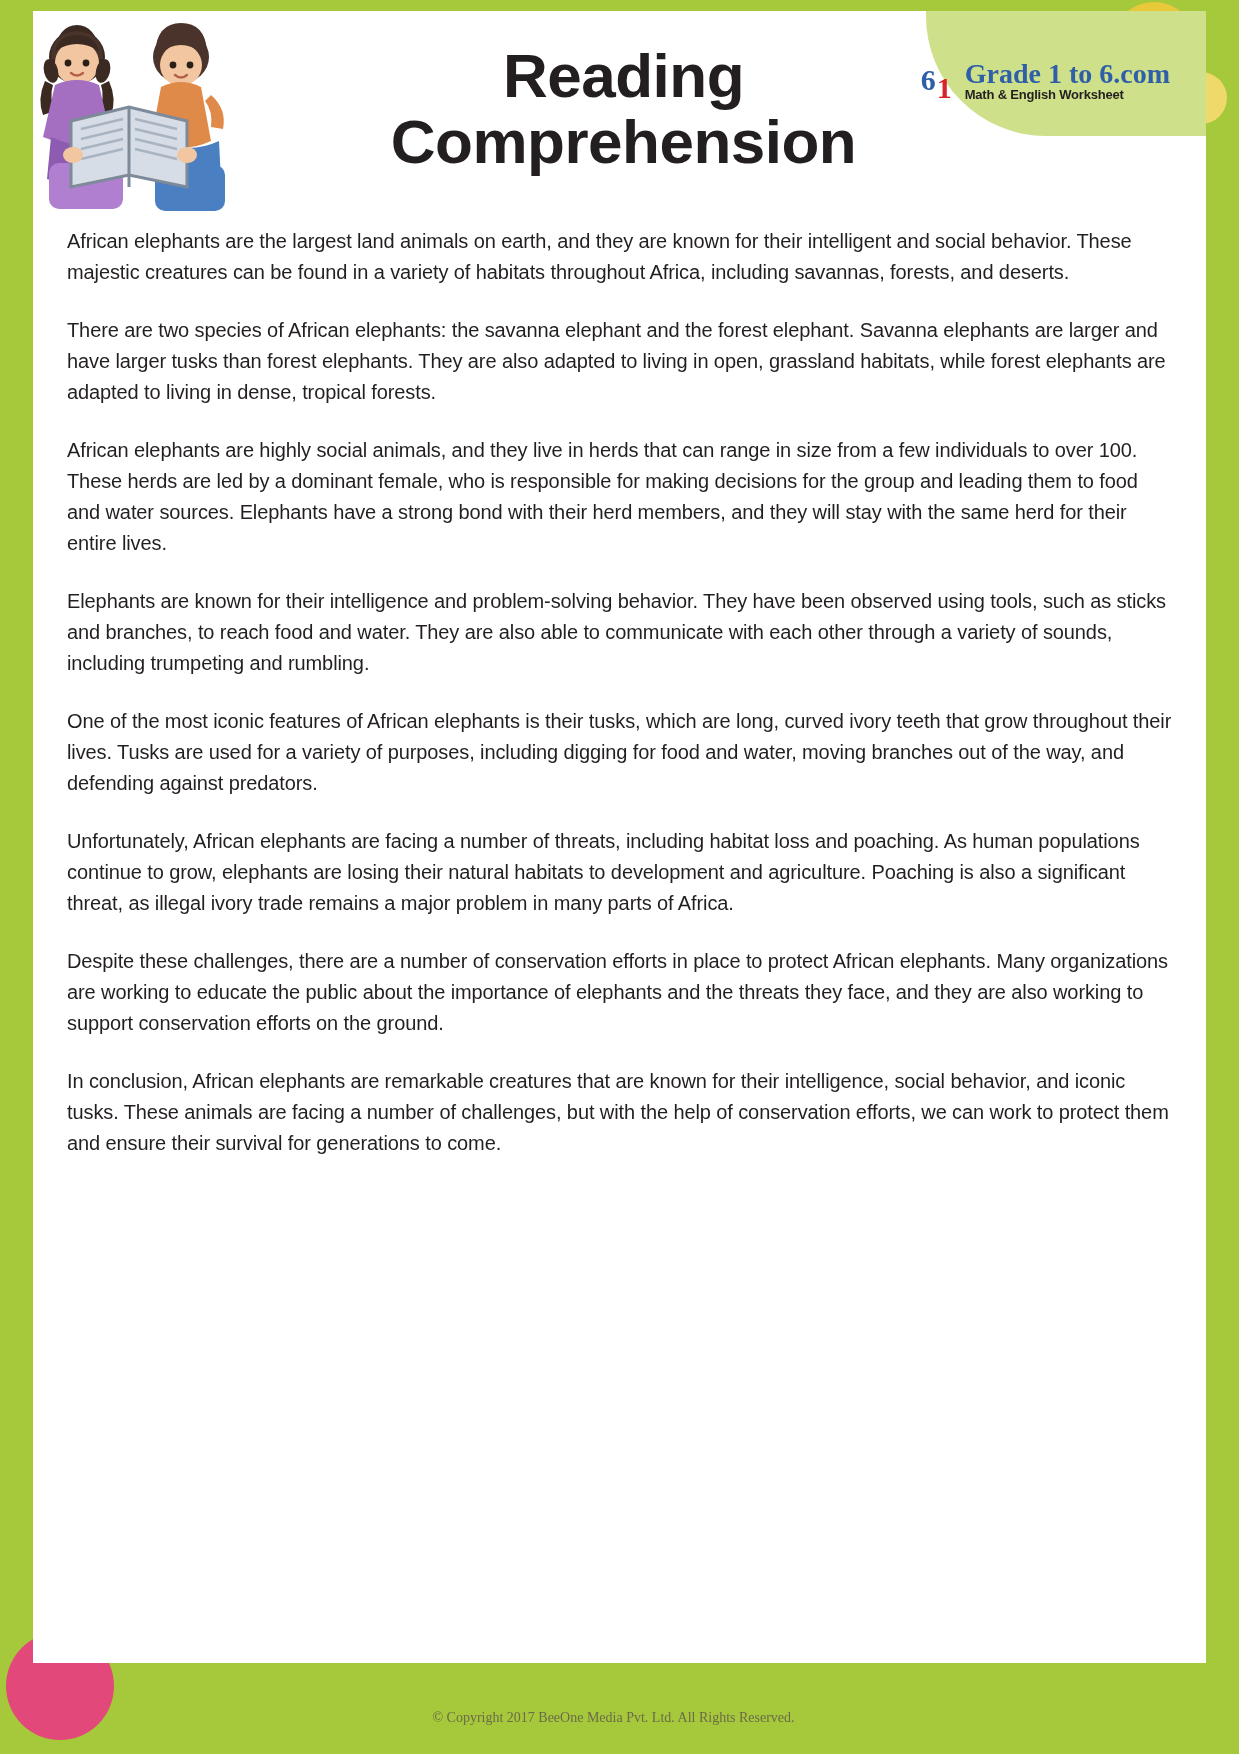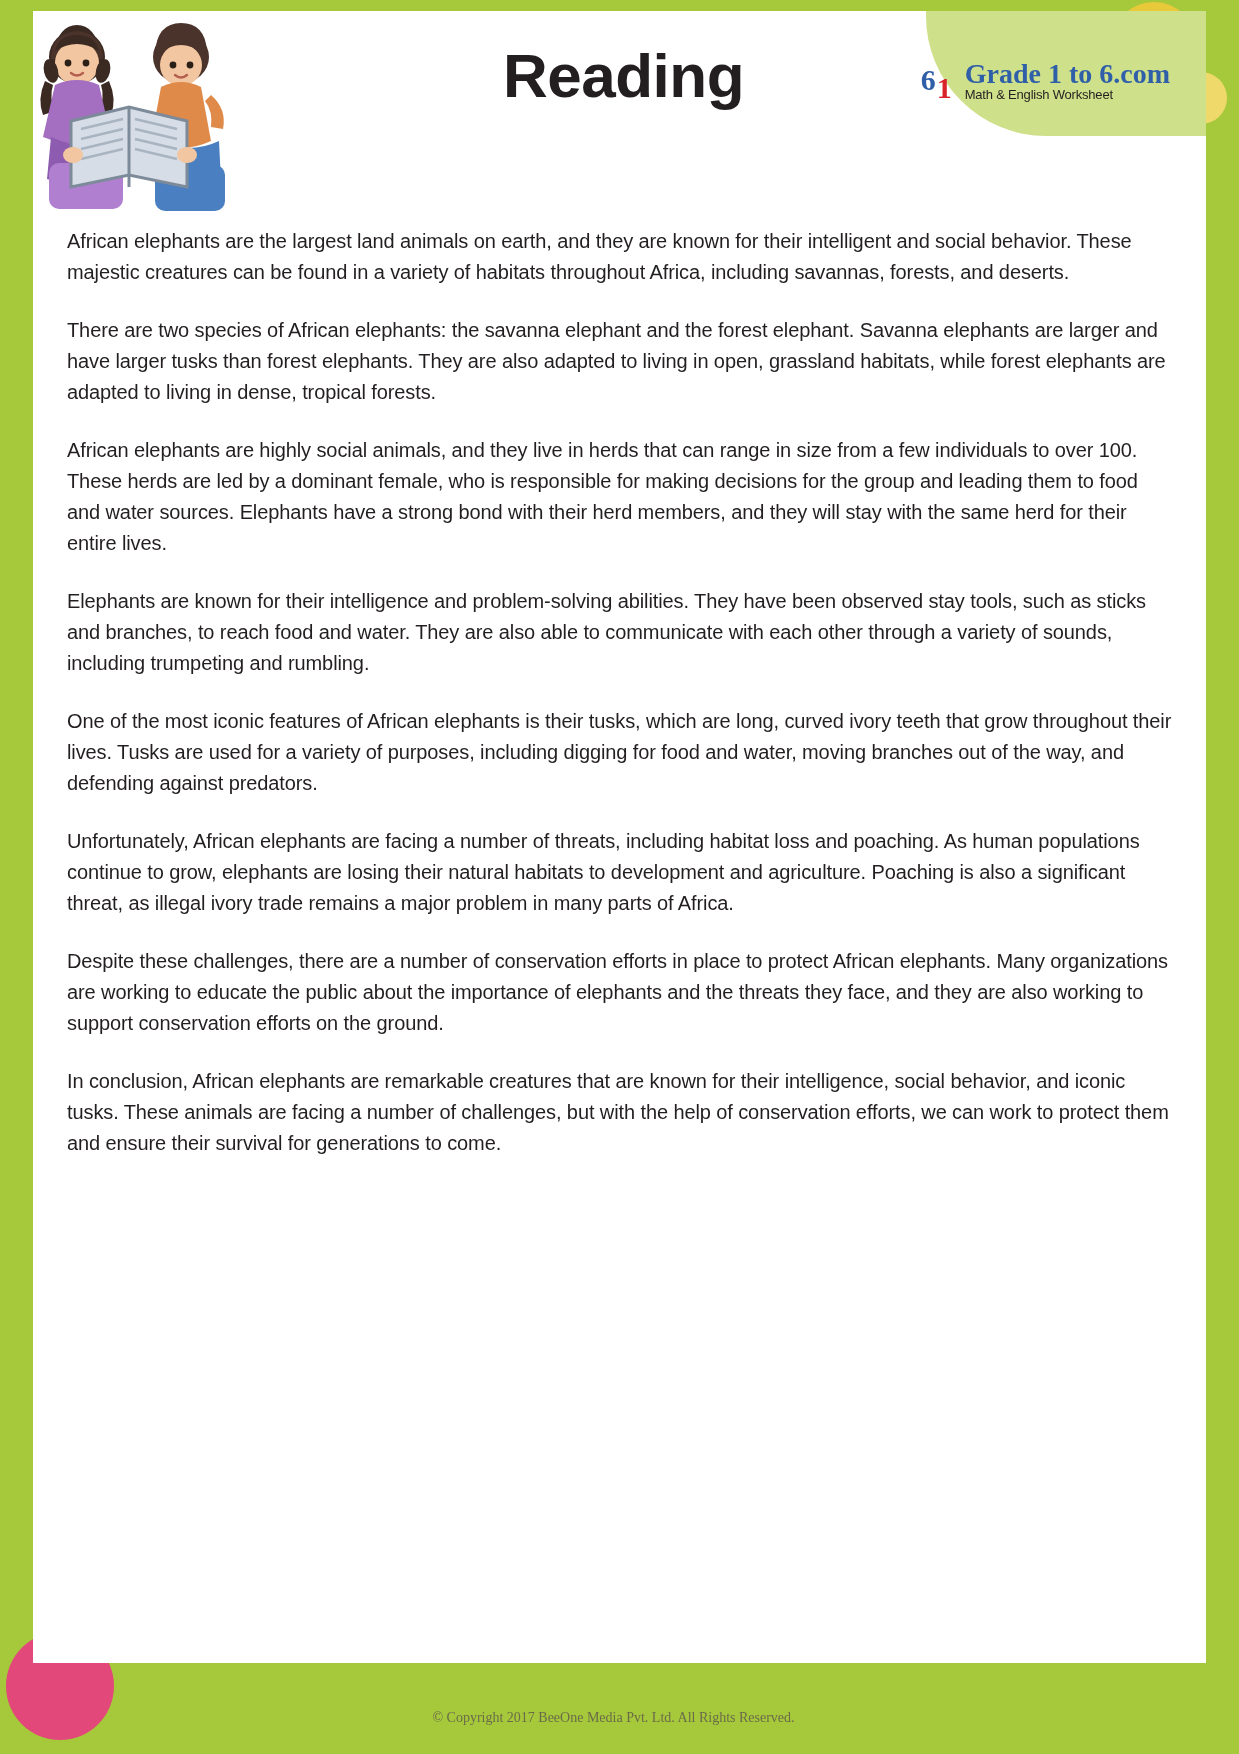--- a/index.html
+++ b/index.html
@@ -122,21 +122,21 @@
   .logo-text { line-height: 1.05; }
   .logo-text .l1 {
     font-family: "Liberation Serif", serif;
     font-size: 28px;
     font-weight: bold;
     color: #2f5fa8;
   }
   .logo-text .l2 {
     font-family: "Liberation Sans", sans-serif;
     font-size: 13px;
-    font-weight: normal;
+    font-weight: bold;
     color: #231f20;
     letter-spacing: -0.2px;
   }
 
   
   .kids {
     position: absolute;
     left: -18px;
     top: 2px;
     width: 230px;
@@ -237,29 +237,30 @@
         <path d="M114 94 l0 80" stroke="#7d8a99" stroke-width="3"></path>
         <path d="M66 116 l42 -10 M66 126 l42 -10 M66 136 l42 -10 M66 146 l42 -10" stroke="#a8b4c2" stroke-width="2.4"></path>
         <path d="M162 116 l-42 -10 M162 126 l-42 -10 M162 136 l-42 -10 M162 146 l-42 -10" stroke="#a8b4c2" stroke-width="2.4"></path>
 
         <ellipse cx="58" cy="142" rx="10" ry="8" fill="#f2c6a0"></ellipse>
         <ellipse cx="172" cy="142" rx="10" ry="8" fill="#f2c6a0"></ellipse>
       </svg>
 
       <div class="title-block">
         <div class="title-line">Reading</div>
+        <div class="title-line">Comprehension</div>
       </div>
     </div>
 
 
     <div class="article">
       <p>African elephants are the largest land animals on earth, and they are known for their intelligent and social behavior. These majestic creatures can be found in a variety of habitats throughout Africa, including savannas, forests, and deserts.</p>
       <p>There are two species of African elephants: the savanna elephant and the forest elephant. Savanna elephants are larger and have larger tusks than forest elephants. They are also adapted to living in open, grassland habitats, while forest elephants are adapted to living in dense, tropical forests.</p>
       <p>African elephants are highly social animals, and they live in herds that can range in size from a few individuals to over 100. These herds are led by a dominant female, who is responsible for making decisions for the group and leading them to food and water sources. Elephants have a strong bond with their herd members, and they will stay with the same herd for their entire lives.</p>
-      <p>Elephants are known for their intelligence and problem-solving abilities. They have been observed stay tools, such as sticks and branches, to reach food and water. They are also able to communicate with each other through a variety of sounds, including trumpeting and rumbling.</p>
+      <p>Elephants are known for their intelligence and problem-solving behavior. They have been observed using tools, such as sticks and branches, to reach food and water. They are also able to communicate with each other through a variety of sounds, including trumpeting and rumbling.</p>
       <p>One of the most iconic features of African elephants is their tusks, which are long, curved ivory teeth that grow throughout their lives. Tusks are used for a variety of purposes, including digging for food and water, moving branches out of the way, and defending against predators.</p>
       <p>Unfortunately, African elephants are facing a number of threats, including habitat loss and poaching. As human populations continue to grow, elephants are losing their natural habitats to development and agriculture. Poaching is also a significant threat, as illegal ivory trade remains a major problem in many parts of Africa.</p>
       <p>Despite these challenges, there are a number of conservation efforts in place to protect African elephants. Many organizations are working to educate the public about the importance of elephants and the threats they face, and they are also working to support conservation efforts on the ground.</p>
       <p>In conclusion, African elephants are remarkable creatures that are known for their intelligence, social behavior, and iconic tusks. These animals are facing a number of challenges, but with the help of conservation efforts, we can work to protect them and ensure their survival for generations to come.</p>
     </div>
   </div>
 
   <div class="footer">© Copyright 2017 BeeOne Media Pvt. Ltd. All Rights Reserved.</div>
 </div>
 

